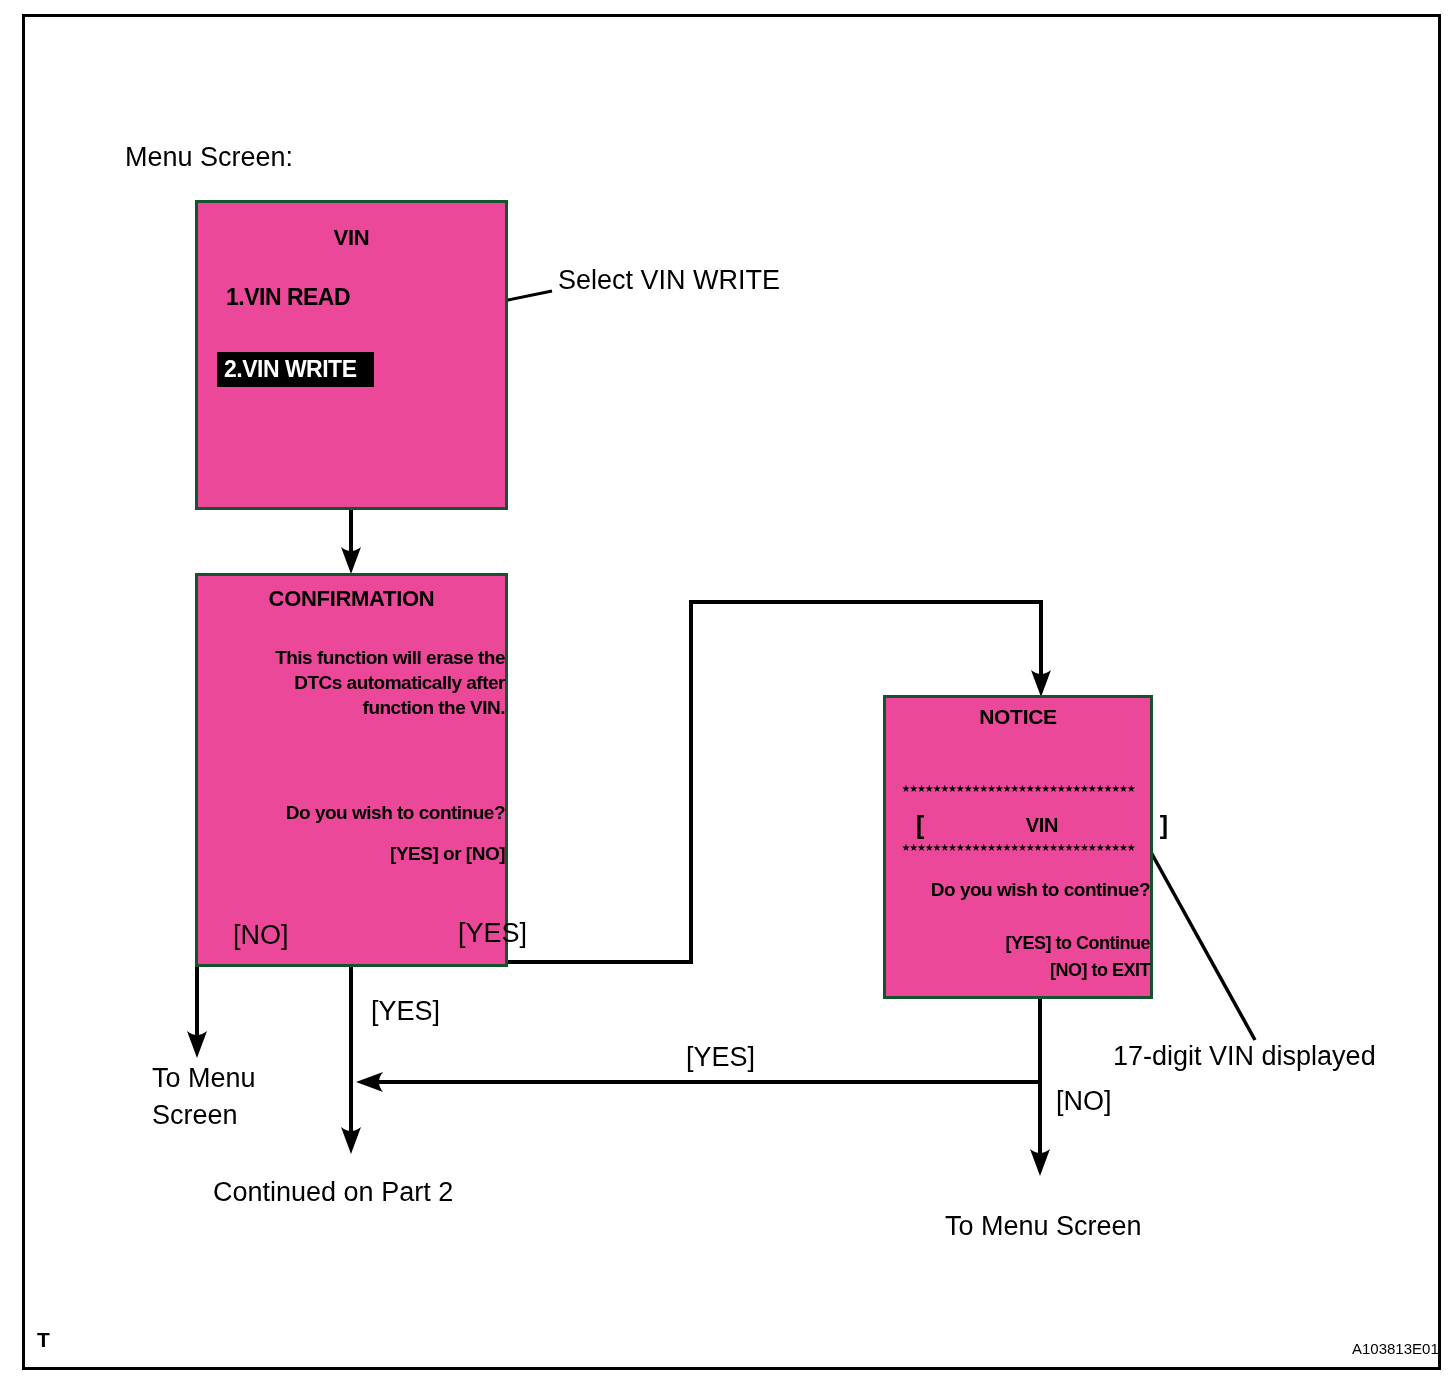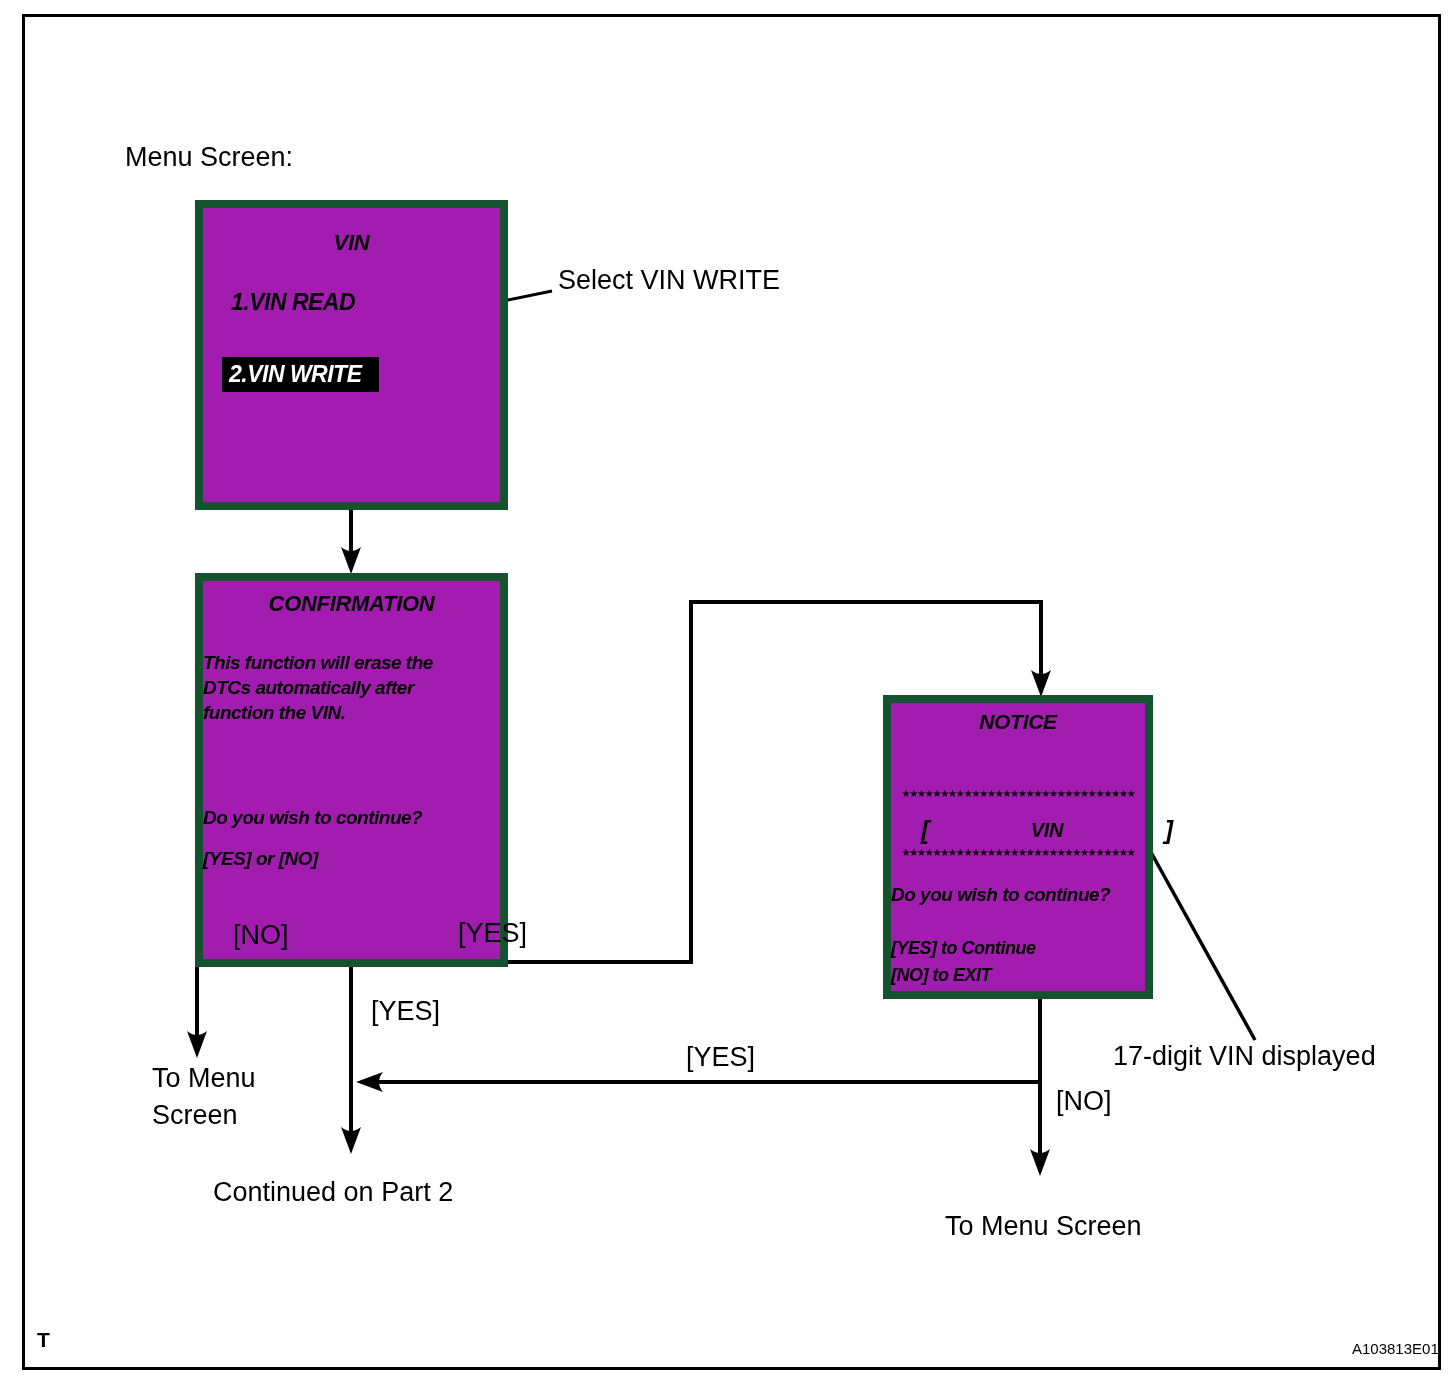--- a/index.html
+++ b/index.html
@@ -2,26 +2,26 @@
 <html><head>
 <meta charset="utf-8">
 <style>
   html,body{margin:0;padding:0;background:#fff;}
   .canvas{
     position:relative;width:1456px;height:1384px;background:#ffffff;
     font-family:"Liberation Sans",sans-serif;color:#000;overflow:hidden;
   }
   .frame{position:absolute;left:22px;top:14px;width:1413px;height:1350px;border:3px solid #000;}
   .svg-overlay{position:absolute;left:0;top:0;width:1456px;height:1384px;pointer-events:none;}
-  .box{position:absolute;border:8px solid #14532d;background:#a21caf;box-sizing:border-box;font-style:italic;}
+  .box{position:absolute;border:3px solid #14532d;background:#ec4899;box-sizing:border-box;}
   .vin-box{left:195px;top:200px;width:313px;height:310px;}
   .conf-box{left:195px;top:573px;width:313px;height:394px;}
   .notice-box{left:883px;top:695px;width:270px;height:304px;}
   .box-title{position:absolute;left:0;width:100%;text-align:center;font-weight:bold;font-size:22px;letter-spacing:-0.3px;}
-  .body-block{position:absolute;left:0;width:100%;text-align:left;font-weight:bold;font-size:19px;line-height:25px;letter-spacing:-0.5px;}
+  .body-block{position:absolute;left:0;width:100%;text-align:right;font-weight:bold;font-size:19px;line-height:25px;letter-spacing:-0.5px;}
   .menu-item{position:absolute;font-weight:bold;font-size:23px;letter-spacing:-0.5px;white-space:nowrap;}
   .hl{position:absolute;background:#000;color:#fff;line-height:35px;padding-left:7px;box-sizing:border-box;margin-top:40px;}
   .anno{position:absolute;font-size:27px;line-height:32px;white-space:nowrap;}
   .edge-label{position:absolute;font-size:27px;white-space:nowrap;text-align:right;}
   .stars{position:absolute;left:0;width:100%;text-align:center;
     font-family:"DejaVu Sans",sans-serif;font-size:10px;letter-spacing:-1.2px;line-height:12px;}
   .vin-row{position:absolute;left:30px;width:252px;display:flex;align-items:center;justify-content:space-between;}
   .vin-row .bracket{font-weight:bold;font-size:25px;}
   .vin-row .vin-label{font-weight:bold;font-size:20px;letter-spacing:-0.3px;}
   .footer-mark{position:absolute;left:37px;top:1328px;font-weight:bold;font-size:21px;}

